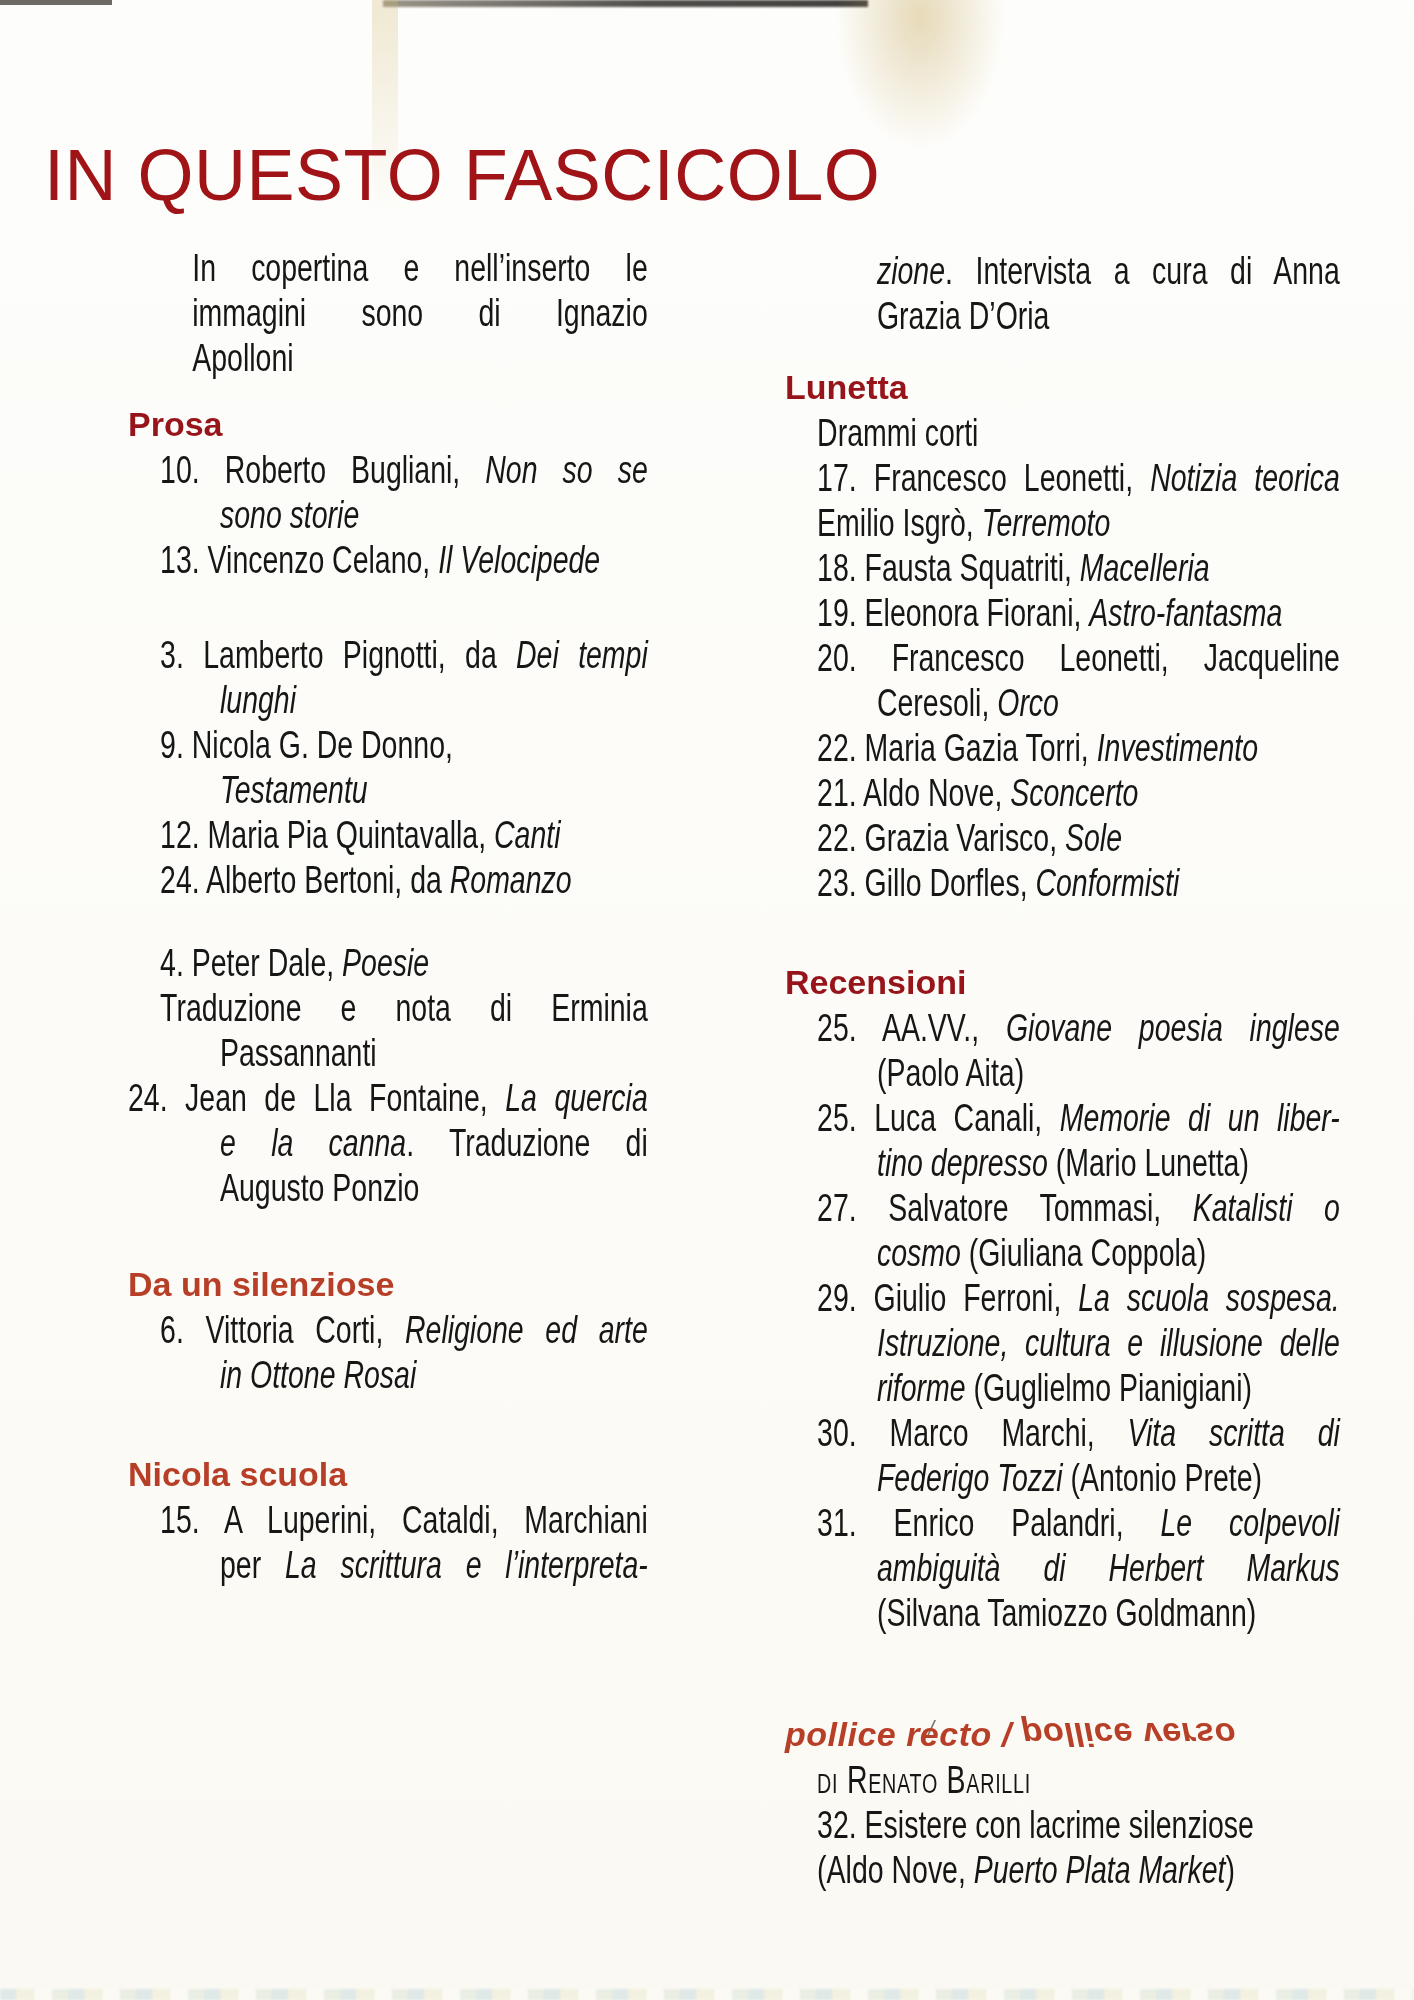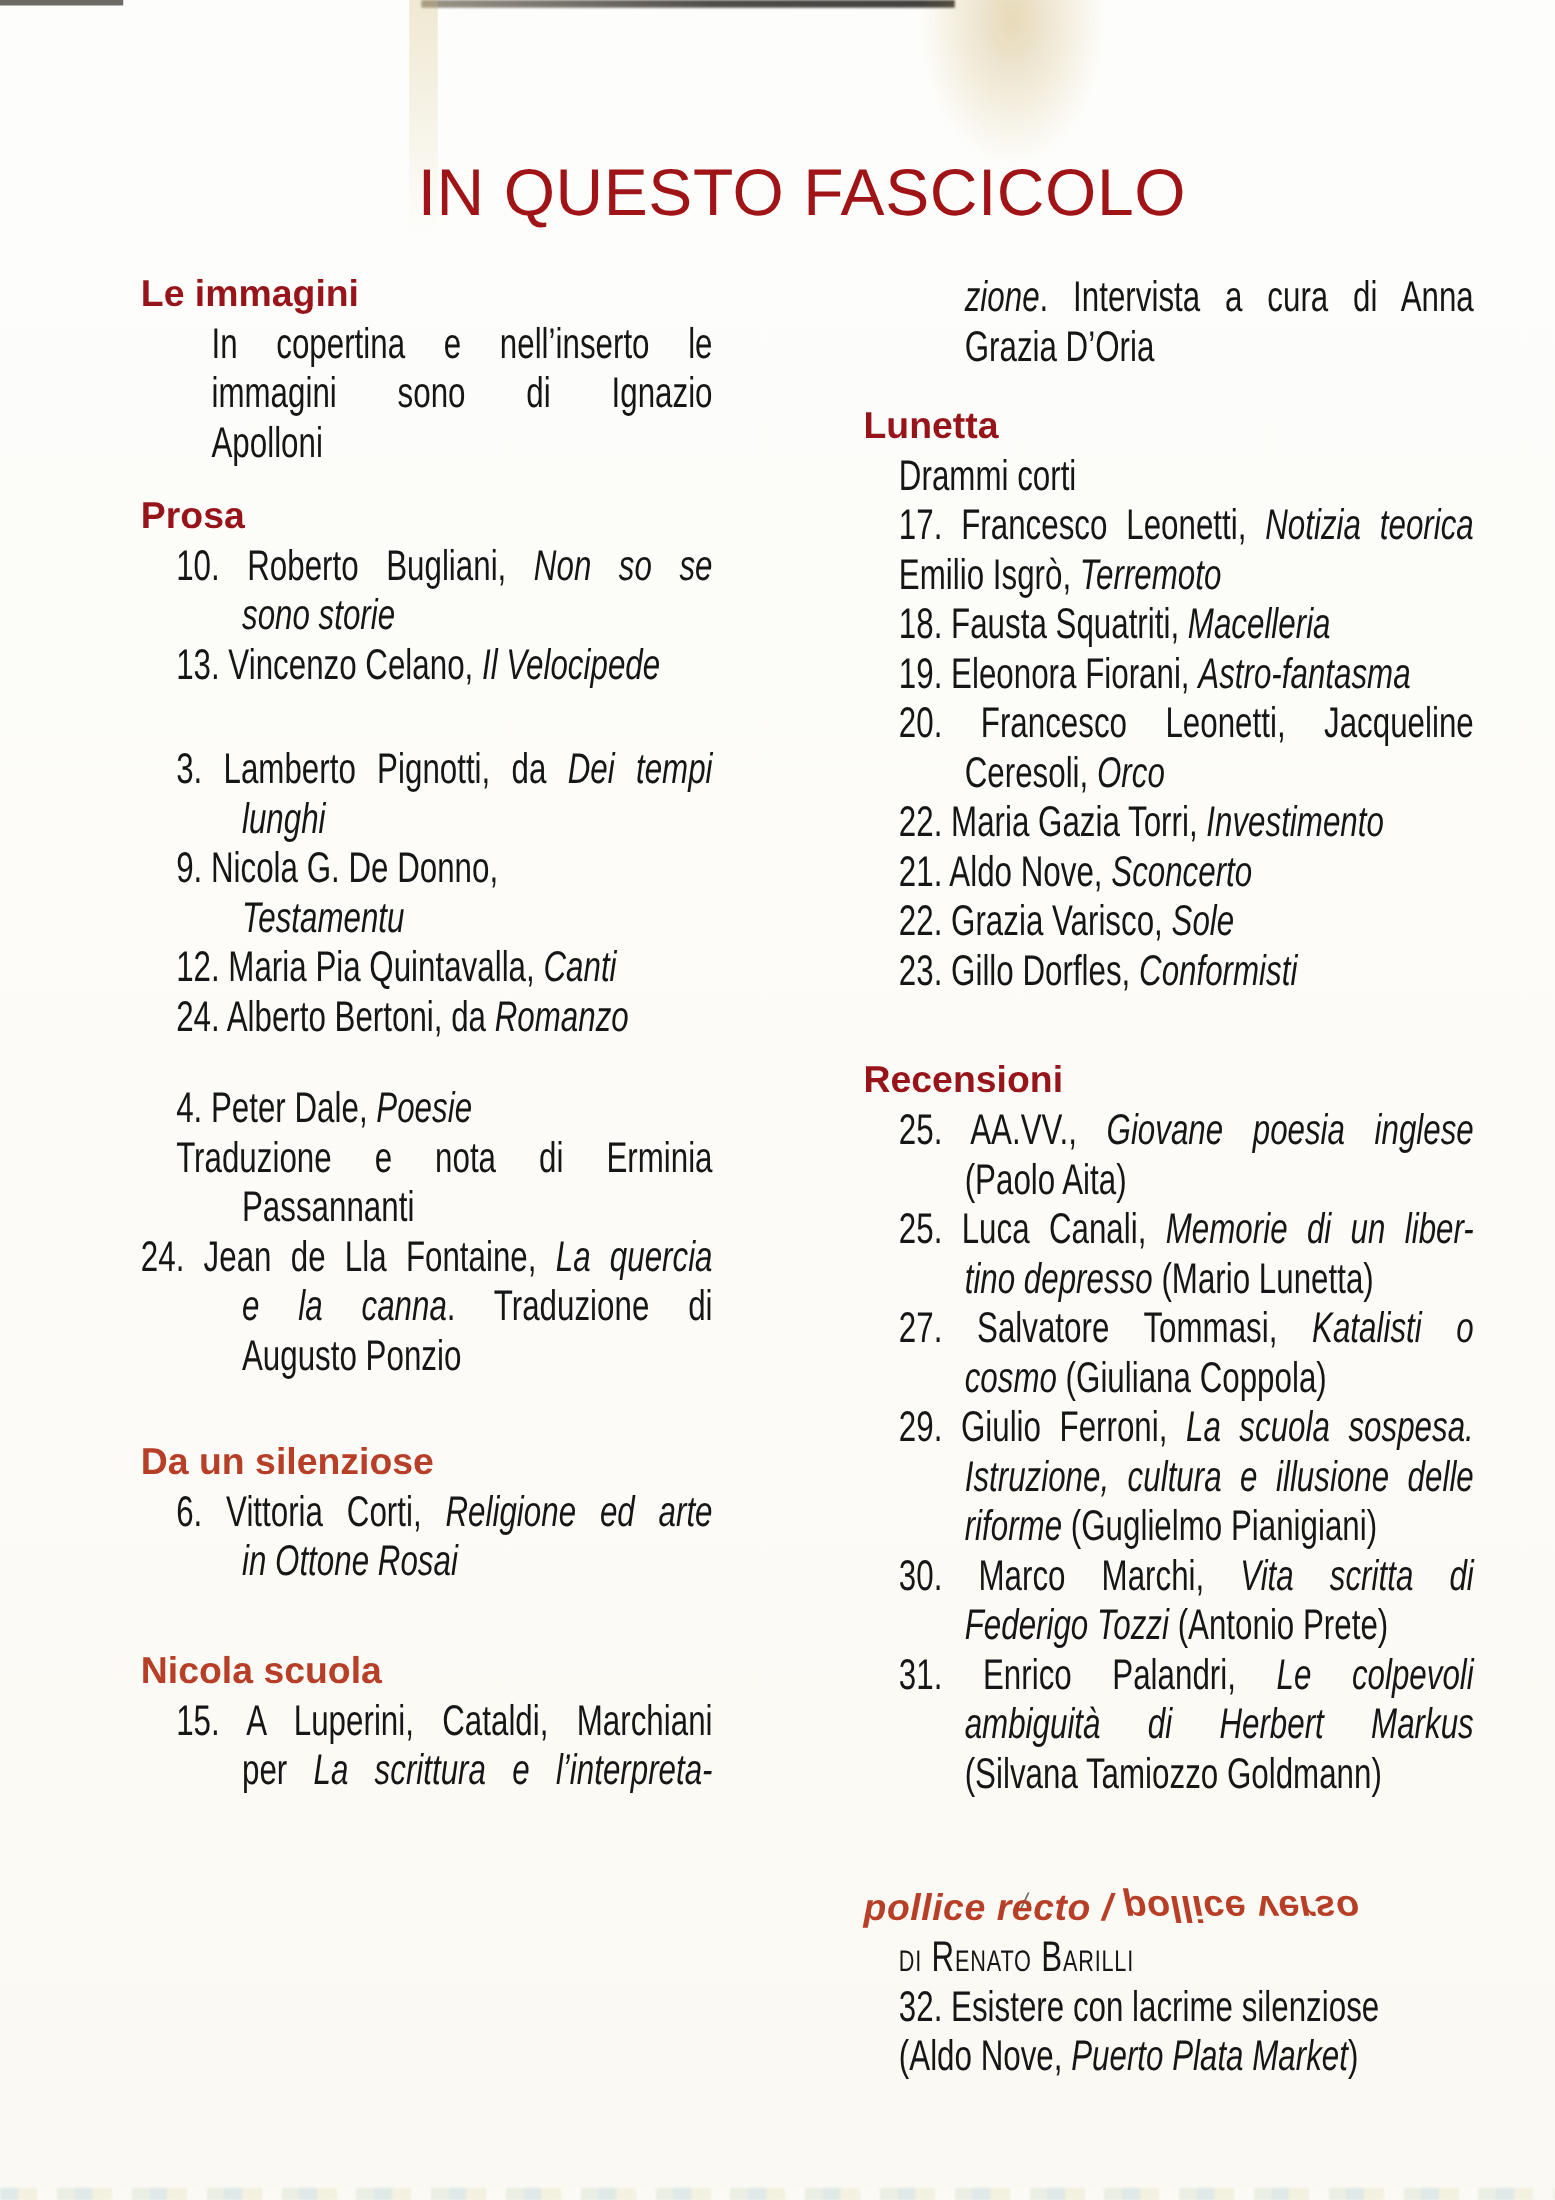--- a/index.html
+++ b/index.html
@@ -20,22 +20,22 @@
     background:linear-gradient(to bottom,rgba(208,184,116,.30),rgba(208,184,116,0))}
   .bottom-strip{left:0;bottom:0;width:1414px;height:11px;opacity:.55;
     background:repeating-linear-gradient(90deg,
       rgba(142,184,194,.45) 0 16px, rgba(226,219,170,.5) 16px 34px,
       rgba(255,255,255,.25) 34px 52px, rgba(170,196,160,.35) 52px 68px);
     filter:blur(1px)}
   .stray{left:928px;top:1716px;font-size:22px;font-style:italic;color:#787066}
 
   
   .title{position:absolute;top:143px;left:0;right:0;margin:0;
-    text-align:center;padding-left:44px;
-    font-size:60px;line-height:64px;font-weight:400;letter-spacing:.5px;
+    text-align:left;padding-left:44px;
+    font-size:72px;line-height:64px;font-weight:400;letter-spacing:.5px;
     color:#a01418}
 
   
   .col{position:absolute}
   .col-left{left:128px;top:245px;width:524px}
   .col-right{left:785px;top:248px;width:560px}
 
   .sec{margin:0}
   .sec h2{margin:0;font-size:34px;line-height:45px;font-weight:700}
   .h-dark{color:#96141a}
@@ -67,21 +67,20 @@
   <div class="art bar2"></div>
   <div class="art stain1"></div>
   <div class="art streak"></div>
   <div class="art bottom-strip"></div>
   <div class="art stray">/.</div>
 
   <h1 class="title">IN QUESTO FASCICOLO</h1>
 
   <div class="col col-left">
       <section class="sec" style="margin-top: 0px;">
-        <h2 class="h-dark">Le immagini</h2>
         <div class="line ind-body just"><span class="rm">In copertina e nell’inserto le</span></div>
         <div class="line ind-body just"><span class="rm">immagini sono di Ignazio</span></div>
         <div class="line ind-body"><span class="rm">Apolloni</span></div>
       </section>
       <section class="sec" style="margin-top: 22px;">
         <h2 class="h-dark">Prosa</h2>
         <div class="line ind-item just"><span class="rm">10. Roberto Bugliani, </span><span class="it">Non so se</span></div>
         <div class="line ind-wrap"><span class="it">sono storie</span></div>
         <div class="line ind-item"><span class="rm">13. Vincenzo Celano, </span><span class="it">Il Velocipede</span></div>
       </section>

